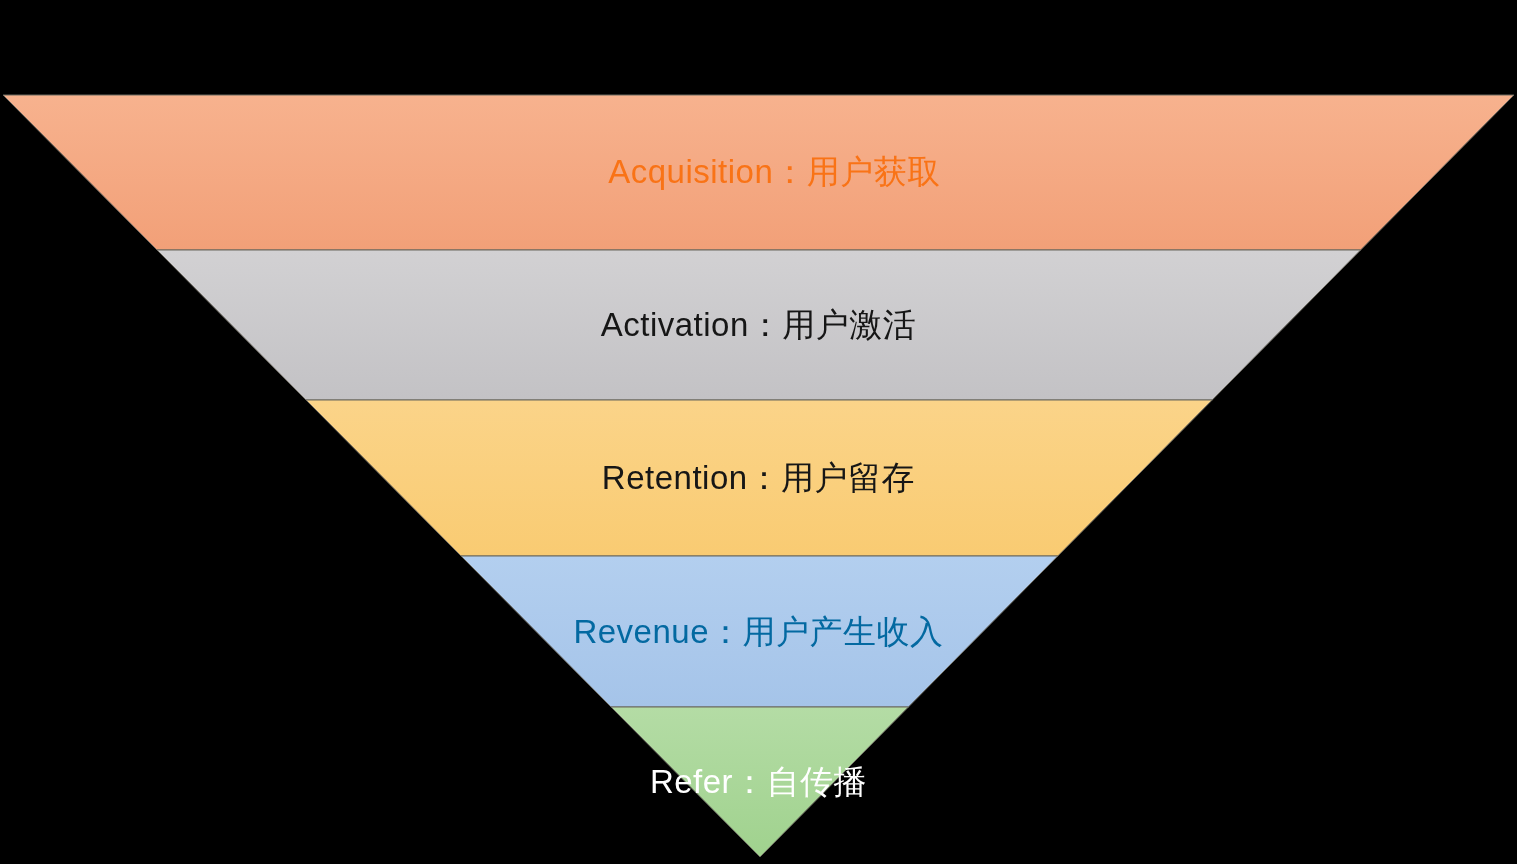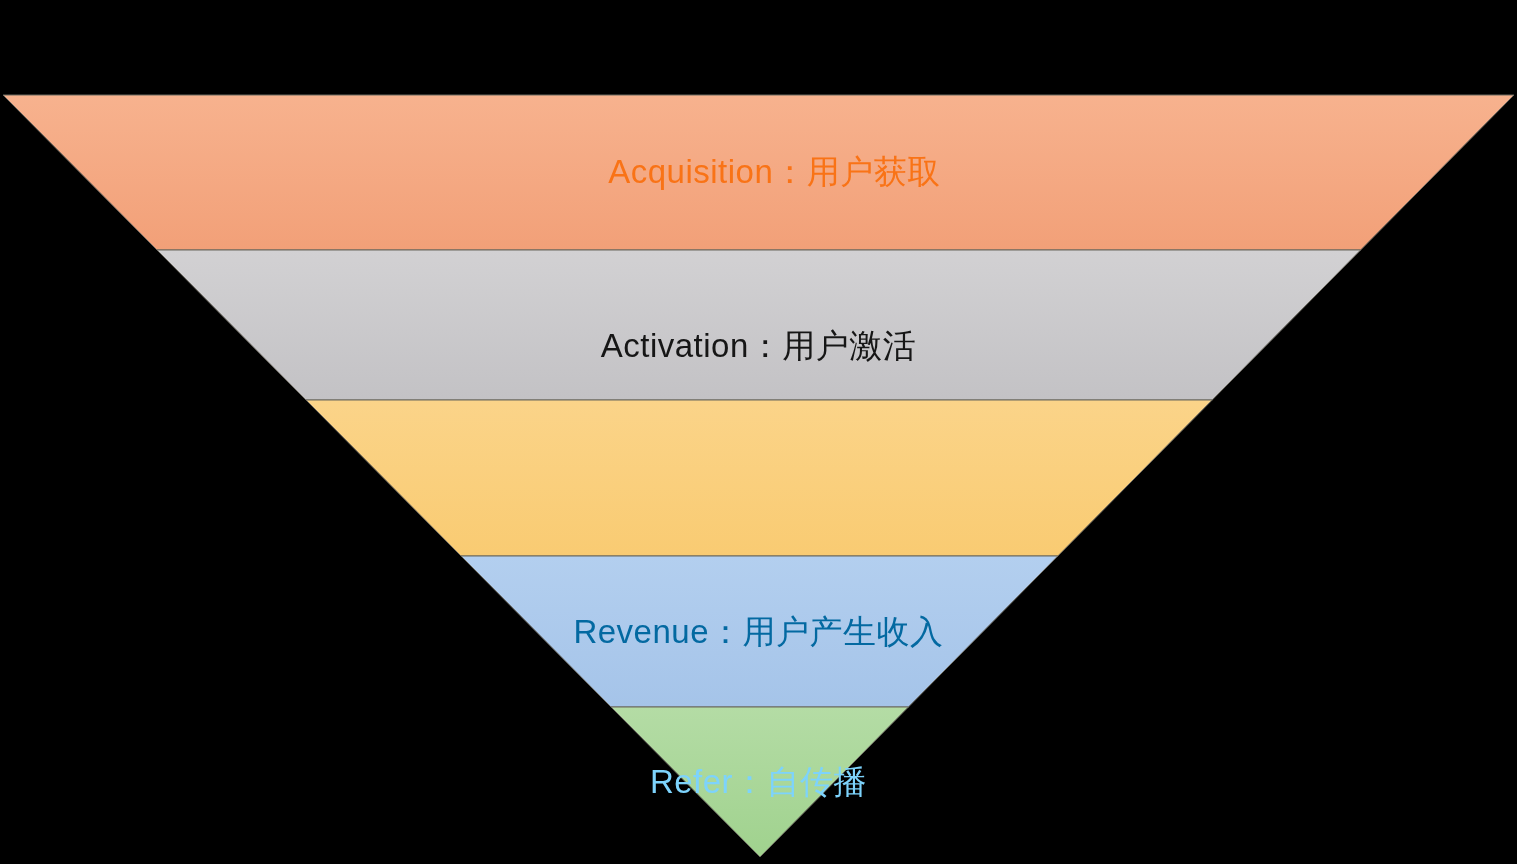--- a/index.html
+++ b/index.html
@@ -81,18 +81,19 @@
 
     <polygon points="306,400 1212.2,400 1057.8,556 461,556" fill="url(#grad-retention)" stroke-width="1" stroke="#6B685F"></polygon>
 
     <polygon points="461,556 1057.8,556 908.4,707 611,707" fill="url(#grad-revenue)" stroke-width="1" stroke="#6B685F"></polygon>
 
     <polygon points="611,707 908.4,707 760,857" fill="url(#grad-refer)" stroke-width="1" stroke="#6B685F"></polygon>
   </svg>
 
   <div class="labels">
     <div class="funnel-label l1" style="color: #f97316; padding-left: 16px;">Acquisition：用户获取</div>
-    <div class="funnel-label l2" style="color: rgb(22, 22, 22); margin-top: 21px;">Activation：用户激活</div>
+    <div class="funnel-label l2" style="color: rgb(22, 22, 22);">Activation：用户激活</div>
+    <div class="funnel-label l3" style="color: rgb(22, 22, 22);">Retention：用户留存</div>
     <div class="funnel-label l4" style="color: #0369a1;">Revenue：用户产生收入</div>
-    <div class="funnel-label l5" style="color: #7dd3fc;">Refer：自传播</div>
+    <div class="funnel-label l5" style="color: #ffffff;">Refer：自传播</div>
   </div>
 
 </div>
 
 </body></html>

